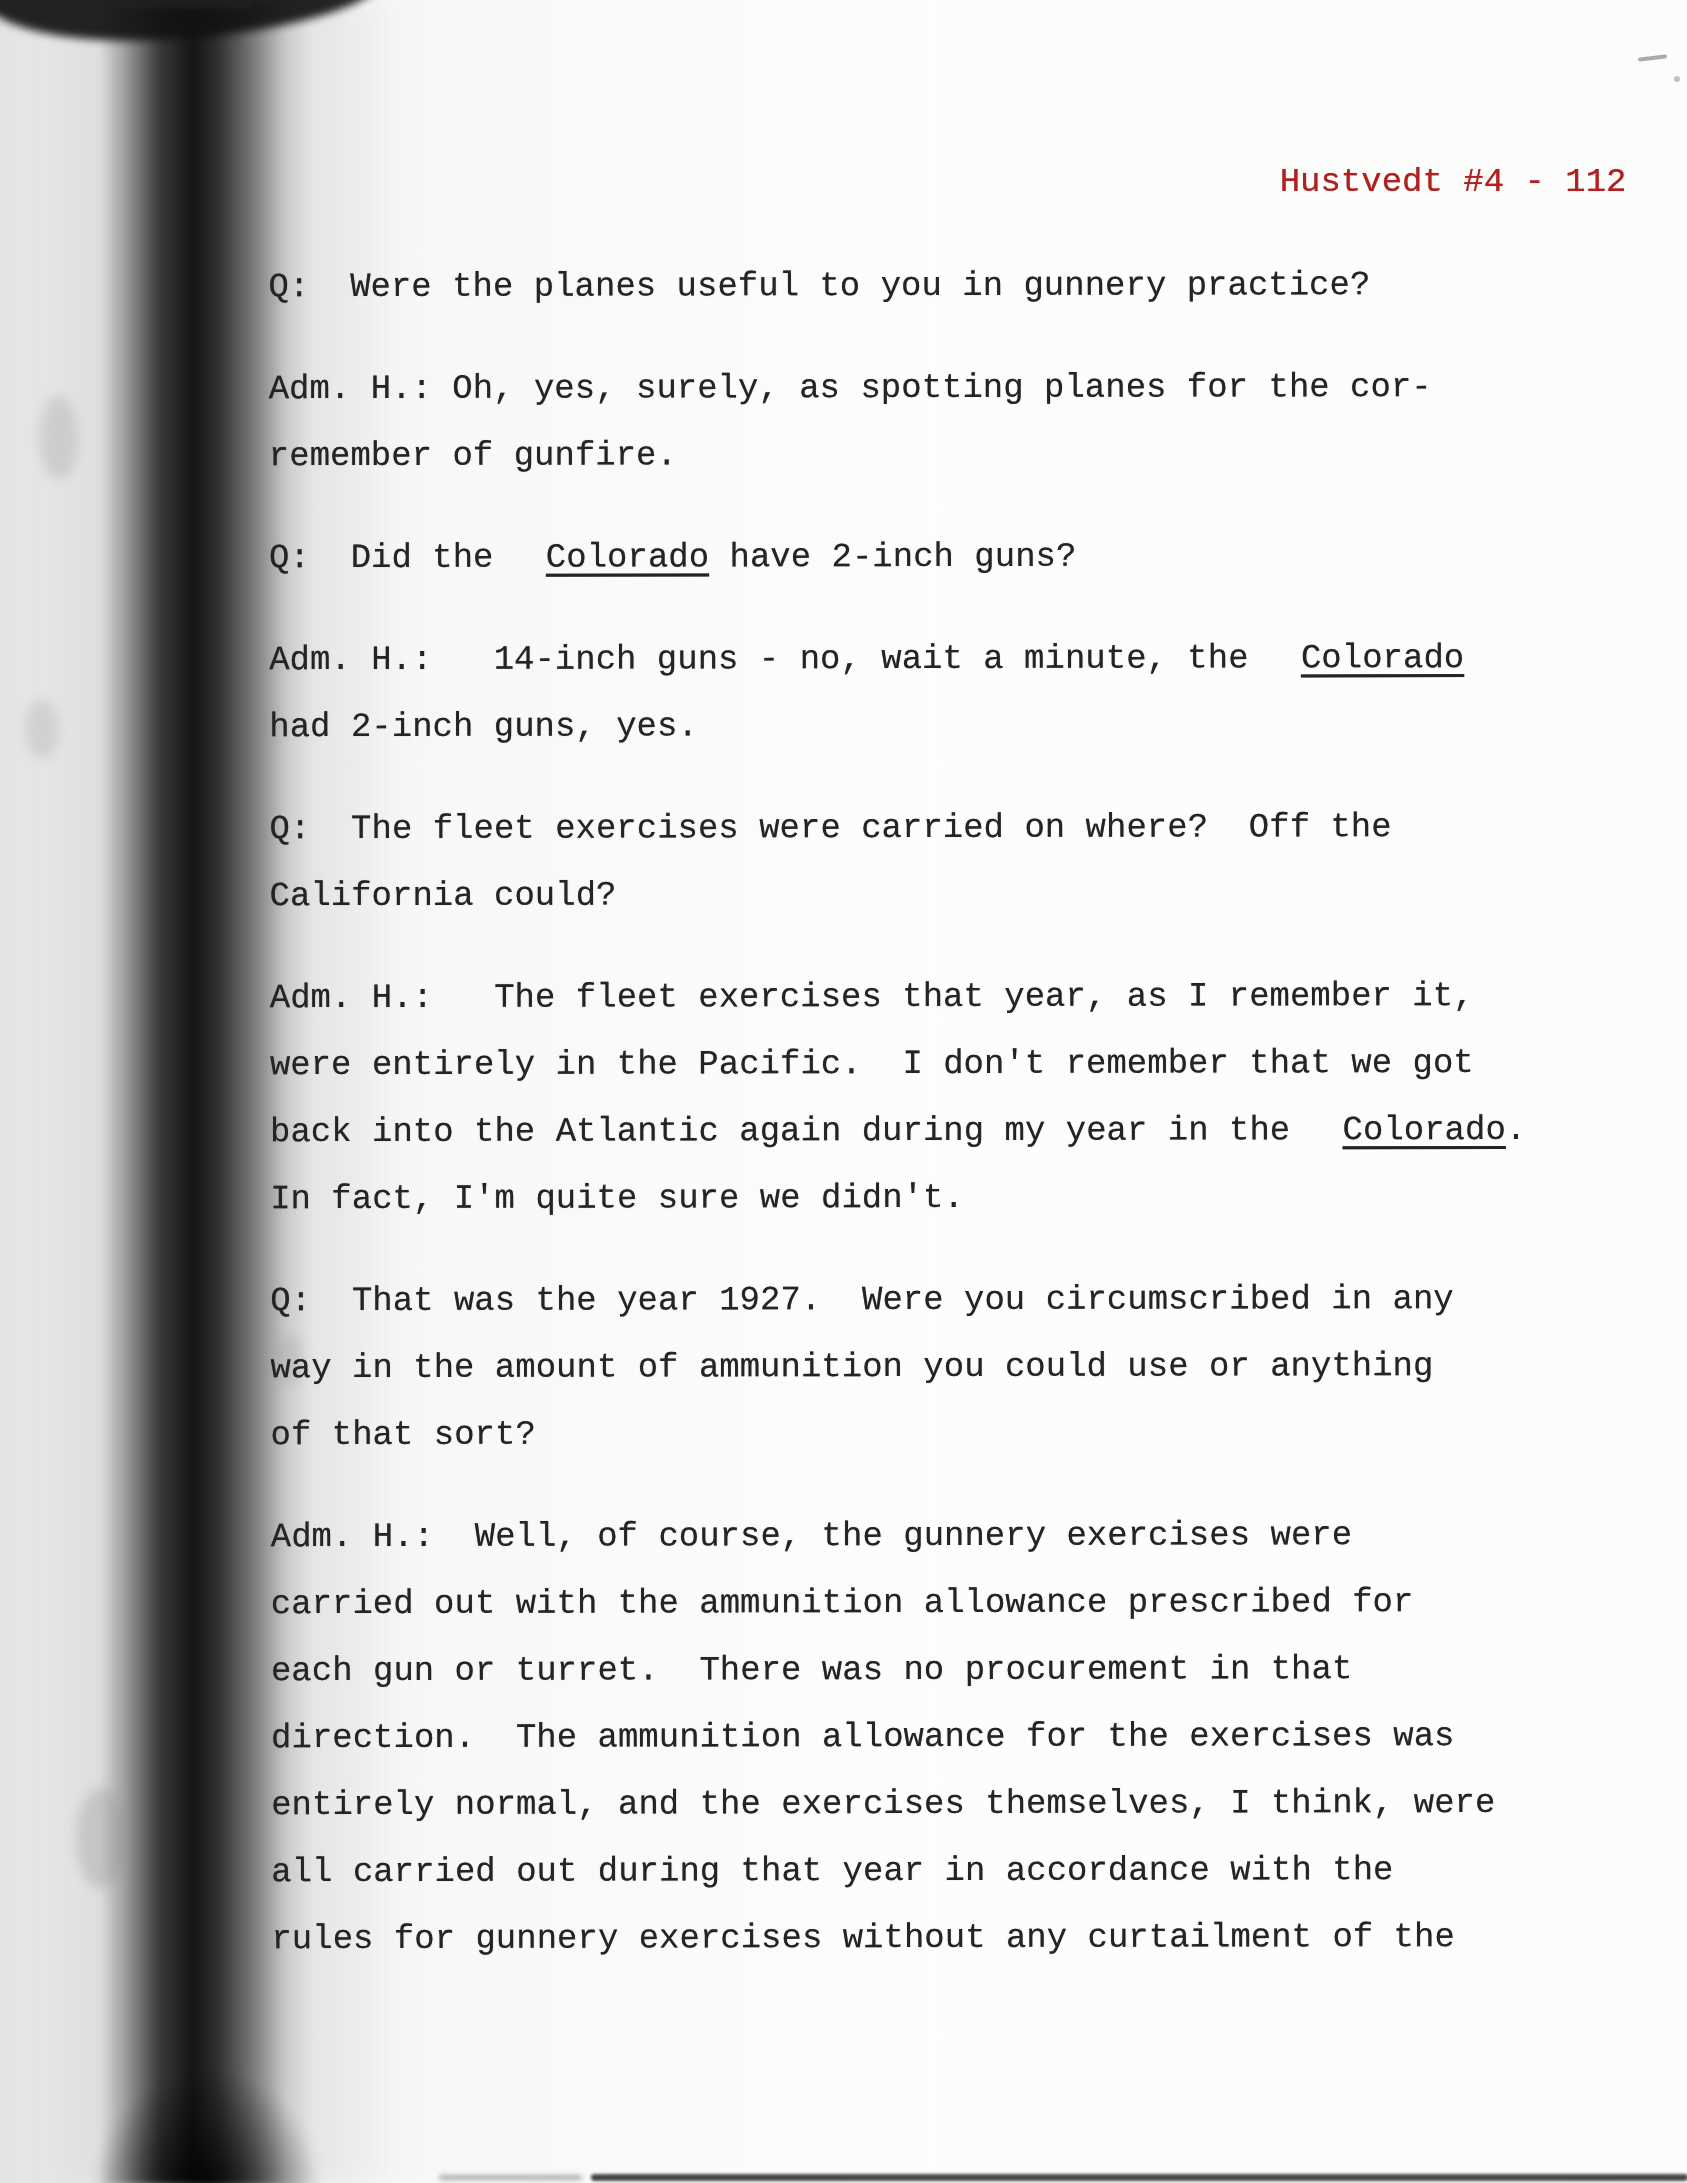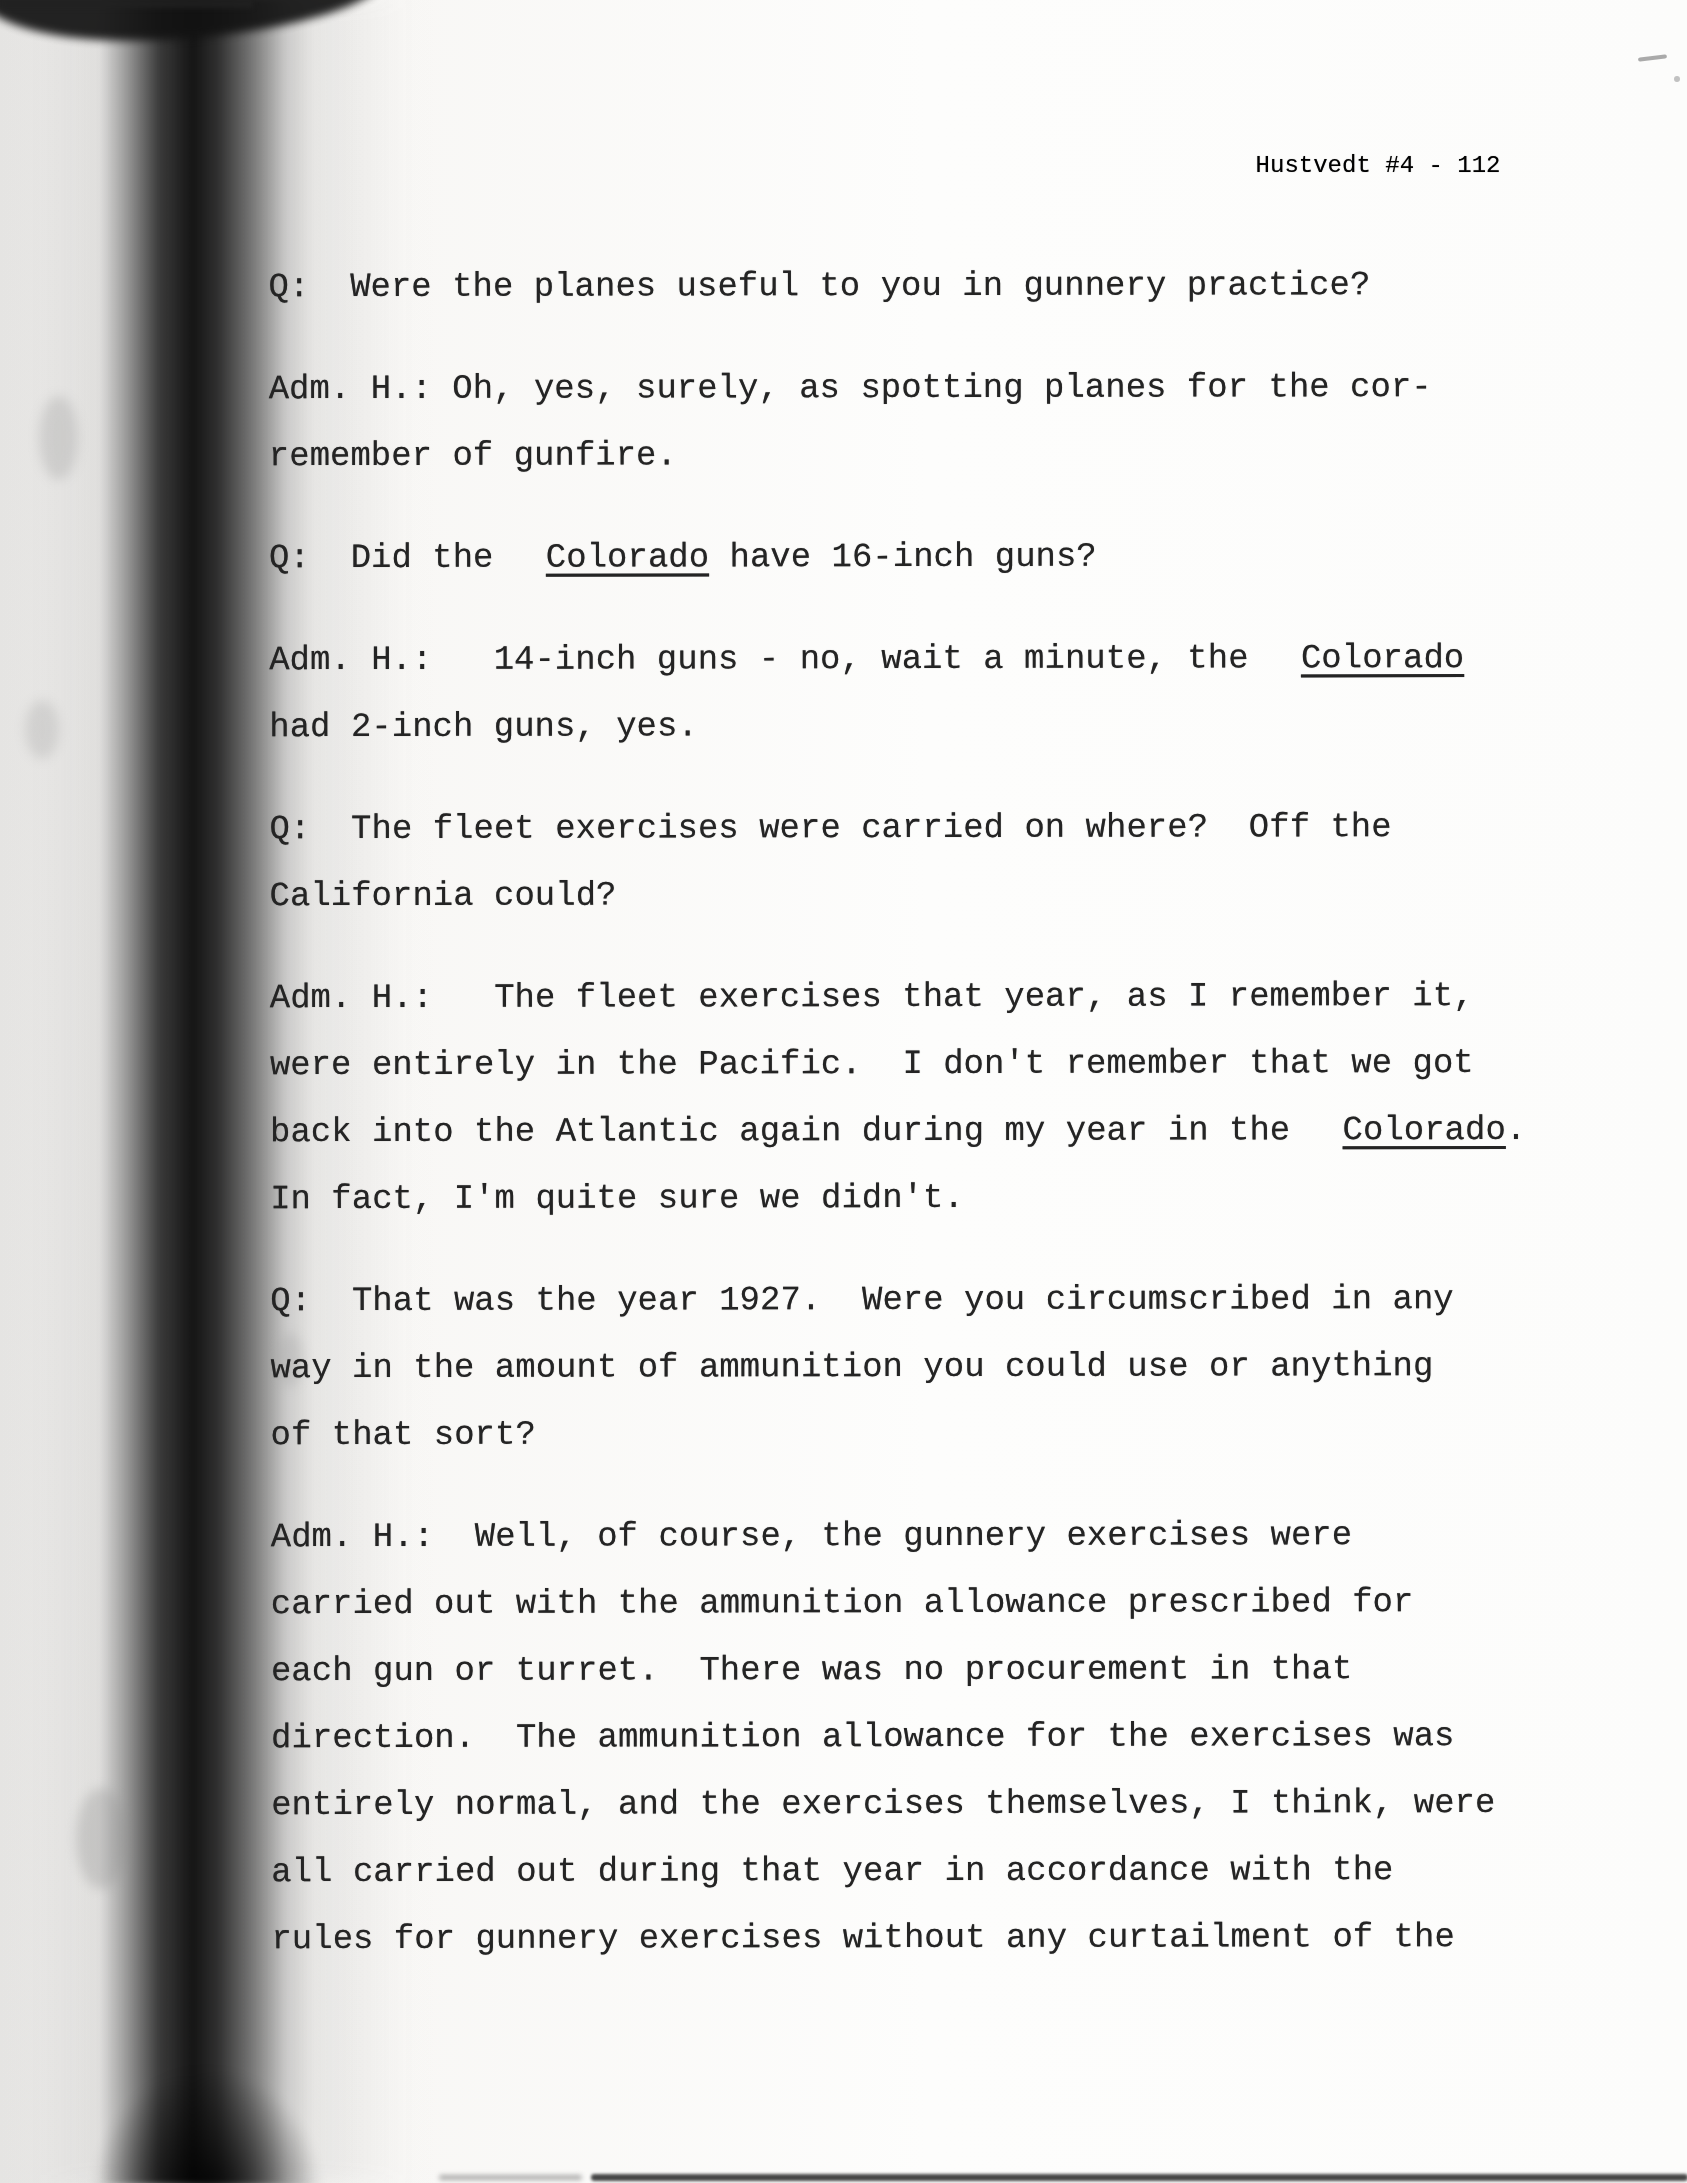--- a/index.html
+++ b/index.html
@@ -72,21 +72,21 @@
   }
   .smudge { position: absolute; border-radius: 50%; filter: blur(5.9px); background: #8a8a8a; }
   .smudge1 { left: 39px;  top: 396px;  width: 39px;  height: 84px; opacity: .25; }
   .smudge2 { left: 25px;  top: 700px;  width: 34px;  height: 59px;  opacity: .22; }
   .smudge3 { left: 278px; top: 1333px; width: 25px;  height: 54px;  opacity: .20; }
   .smudge4 { left: 76px;  top: 1788px; width: 51px;  height: 101px; opacity: .30; }
 
   
   .header {
     position: absolute; left: 1198px; top: 125px;
-    font-size: 24px; color: #000000; white-space: pre;
+    font-size: 34px; color: #b91c1c; white-space: pre;
     text-shadow: 0 0 0.8px rgba(40,40,40,.65);
   }
   .transcript {
     position: absolute; left: 270px; top: 253px; width: 1350px;
     font-size: 34px; line-height: 67px; color: #242424;
     text-shadow: 0 0 0.8px rgba(40,40,40,.6);
     transform: rotate(-0.1deg);
   }
   .para { margin-bottom: 35px; }
   .line { white-space: pre; }
@@ -123,21 +123,21 @@
 
   <div class="transcript">
       <div class="para">
         <div class="line"><span>Q:  Were the planes useful to you in gunnery practice?</span></div>
       </div>
       <div class="para">
         <div class="line"><span>Adm. H.: Oh, yes, surely, as spotting planes for the cor-</span></div>
         <div class="line"><span>remember of gunfire.</span></div>
       </div>
       <div class="para">
-        <div class="line"><span>Q:  Did the </span><span class="u">Colorado</span><span> have 16-inch guns?</span></div>
+        <div class="line"><span>Q:  Did the </span><span class="u">Colorado</span><span> have 2-inch guns?</span></div>
       </div>
       <div class="para">
         <div class="line"><span>Adm. H.:   14-inch guns - no, wait a minute, the </span><span class="u">Colorado</span></div>
         <div class="line"><span>had 2-inch guns, yes.</span></div>
       </div>
       <div class="para">
         <div class="line"><span>Q:  The fleet exercises were carried on where?  Off the</span></div>
         <div class="line"><span>California could?</span></div>
       </div>
       <div class="para">

